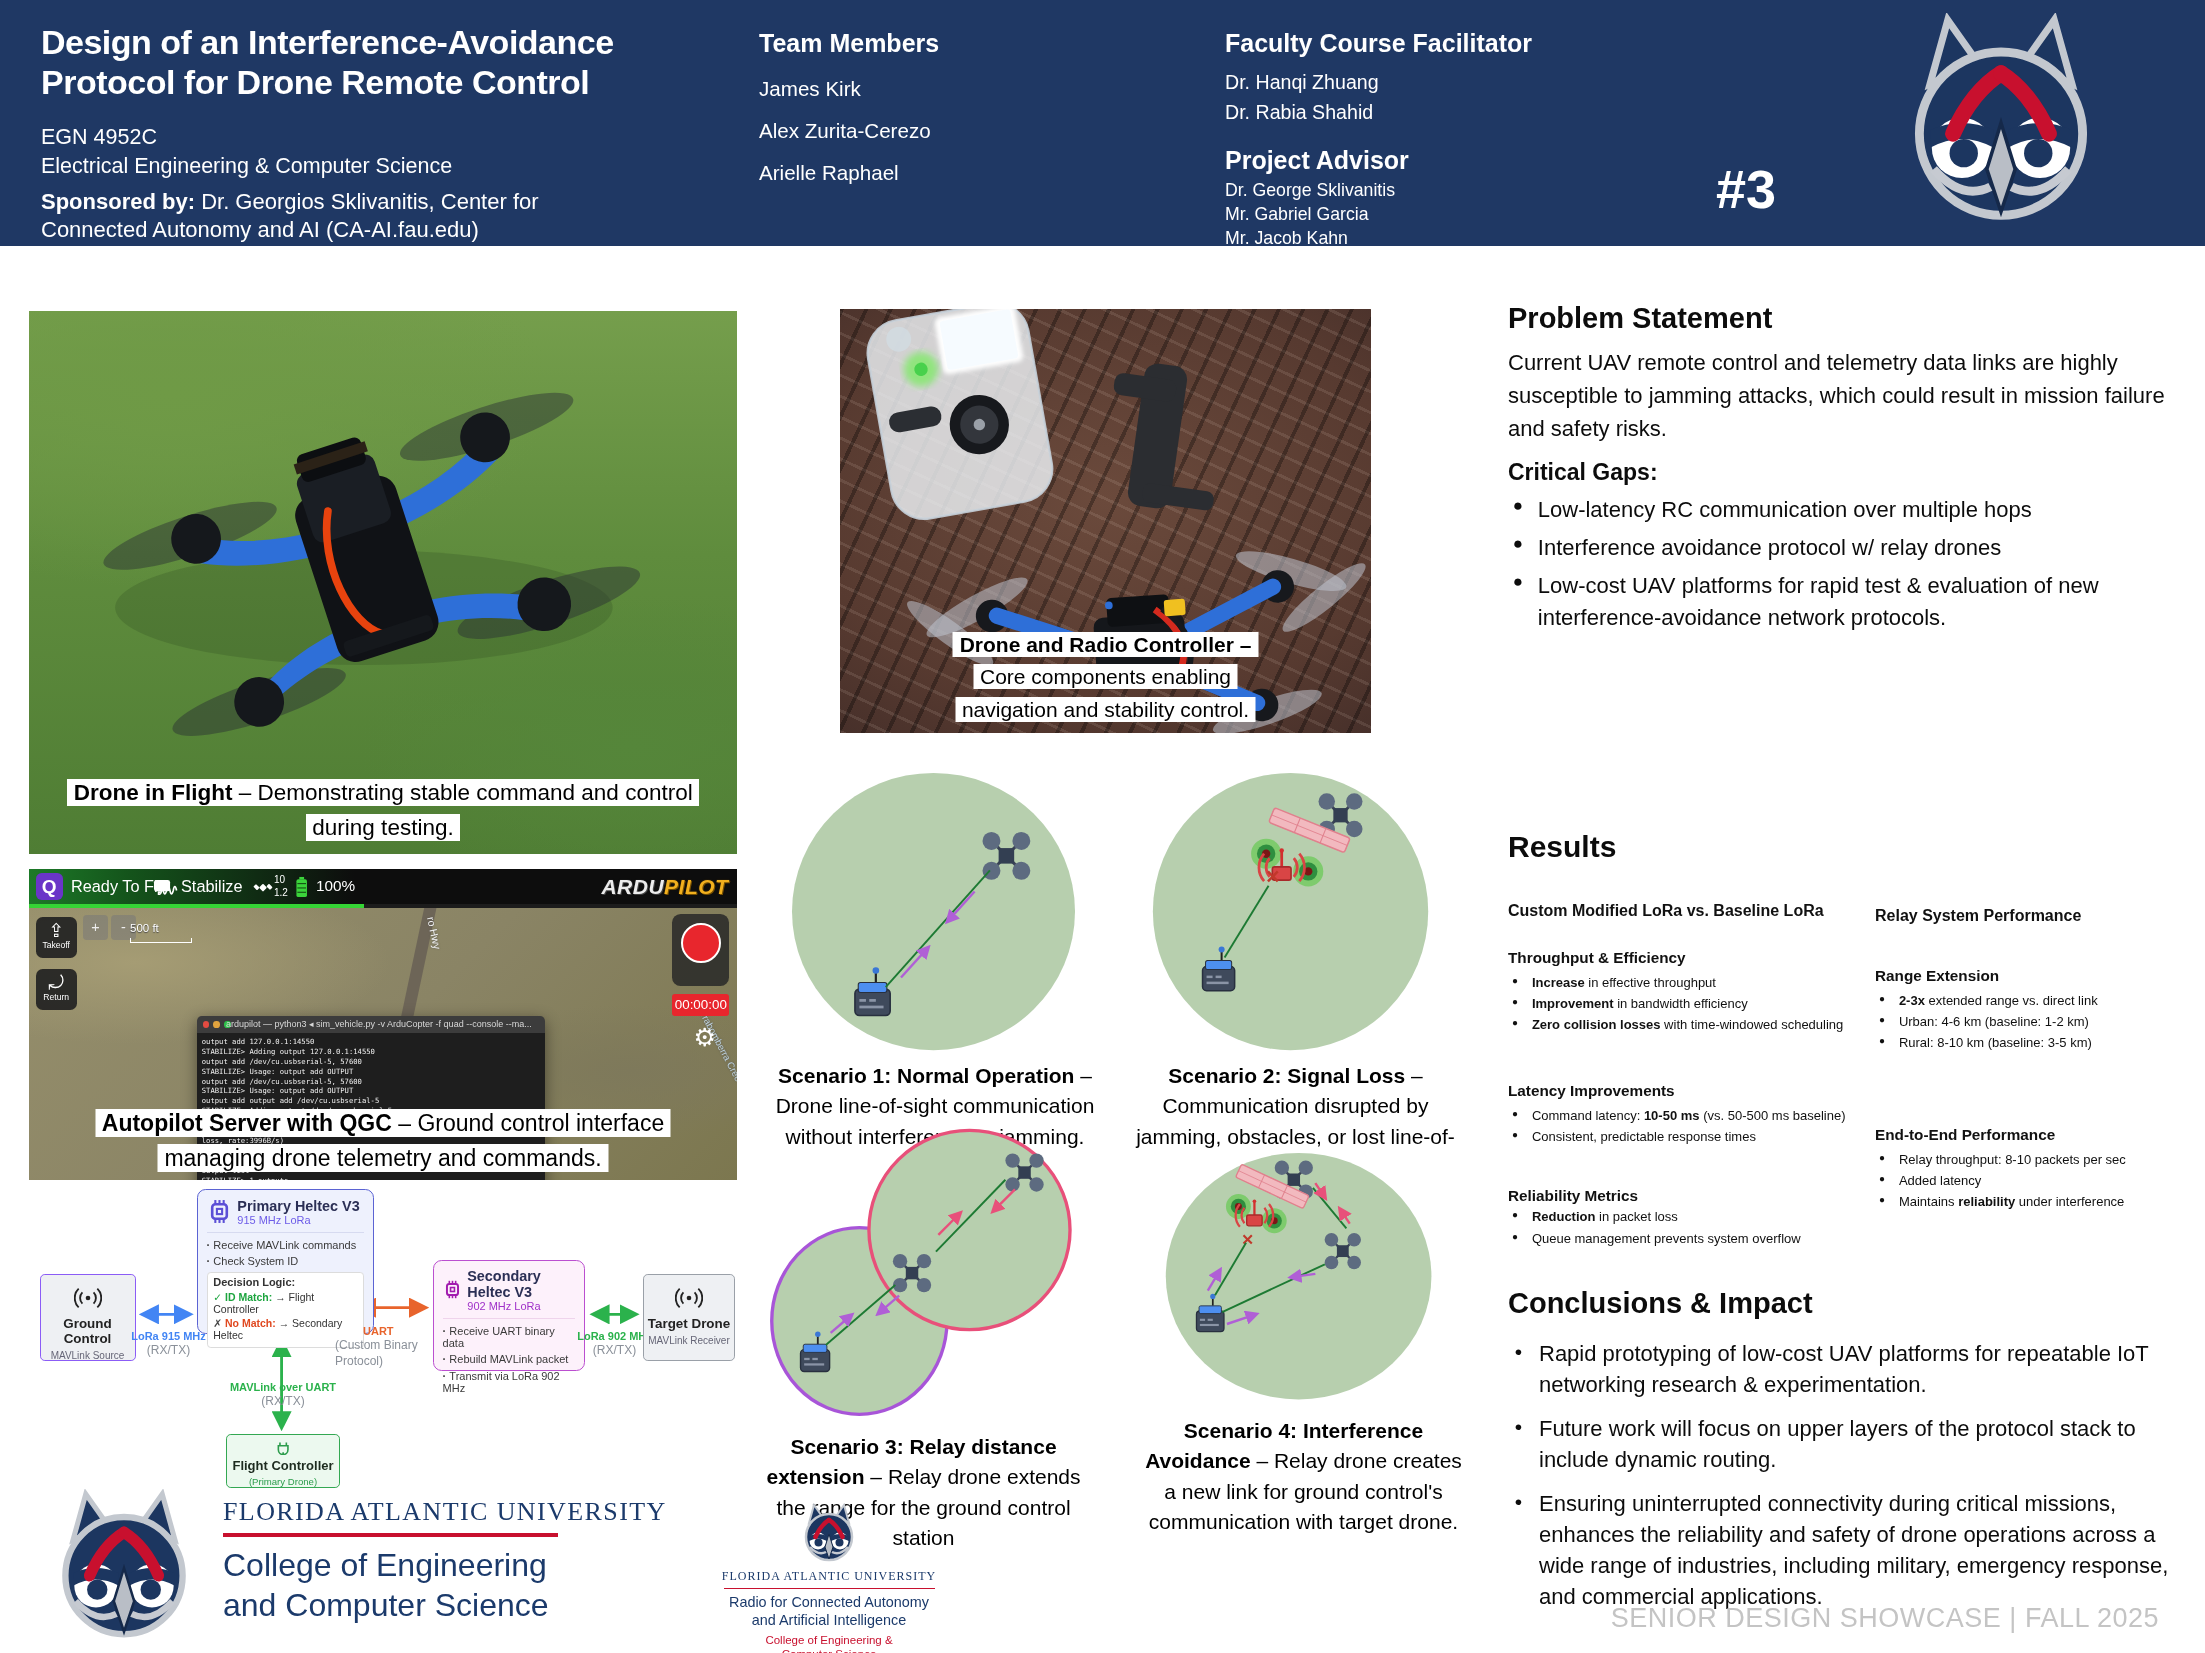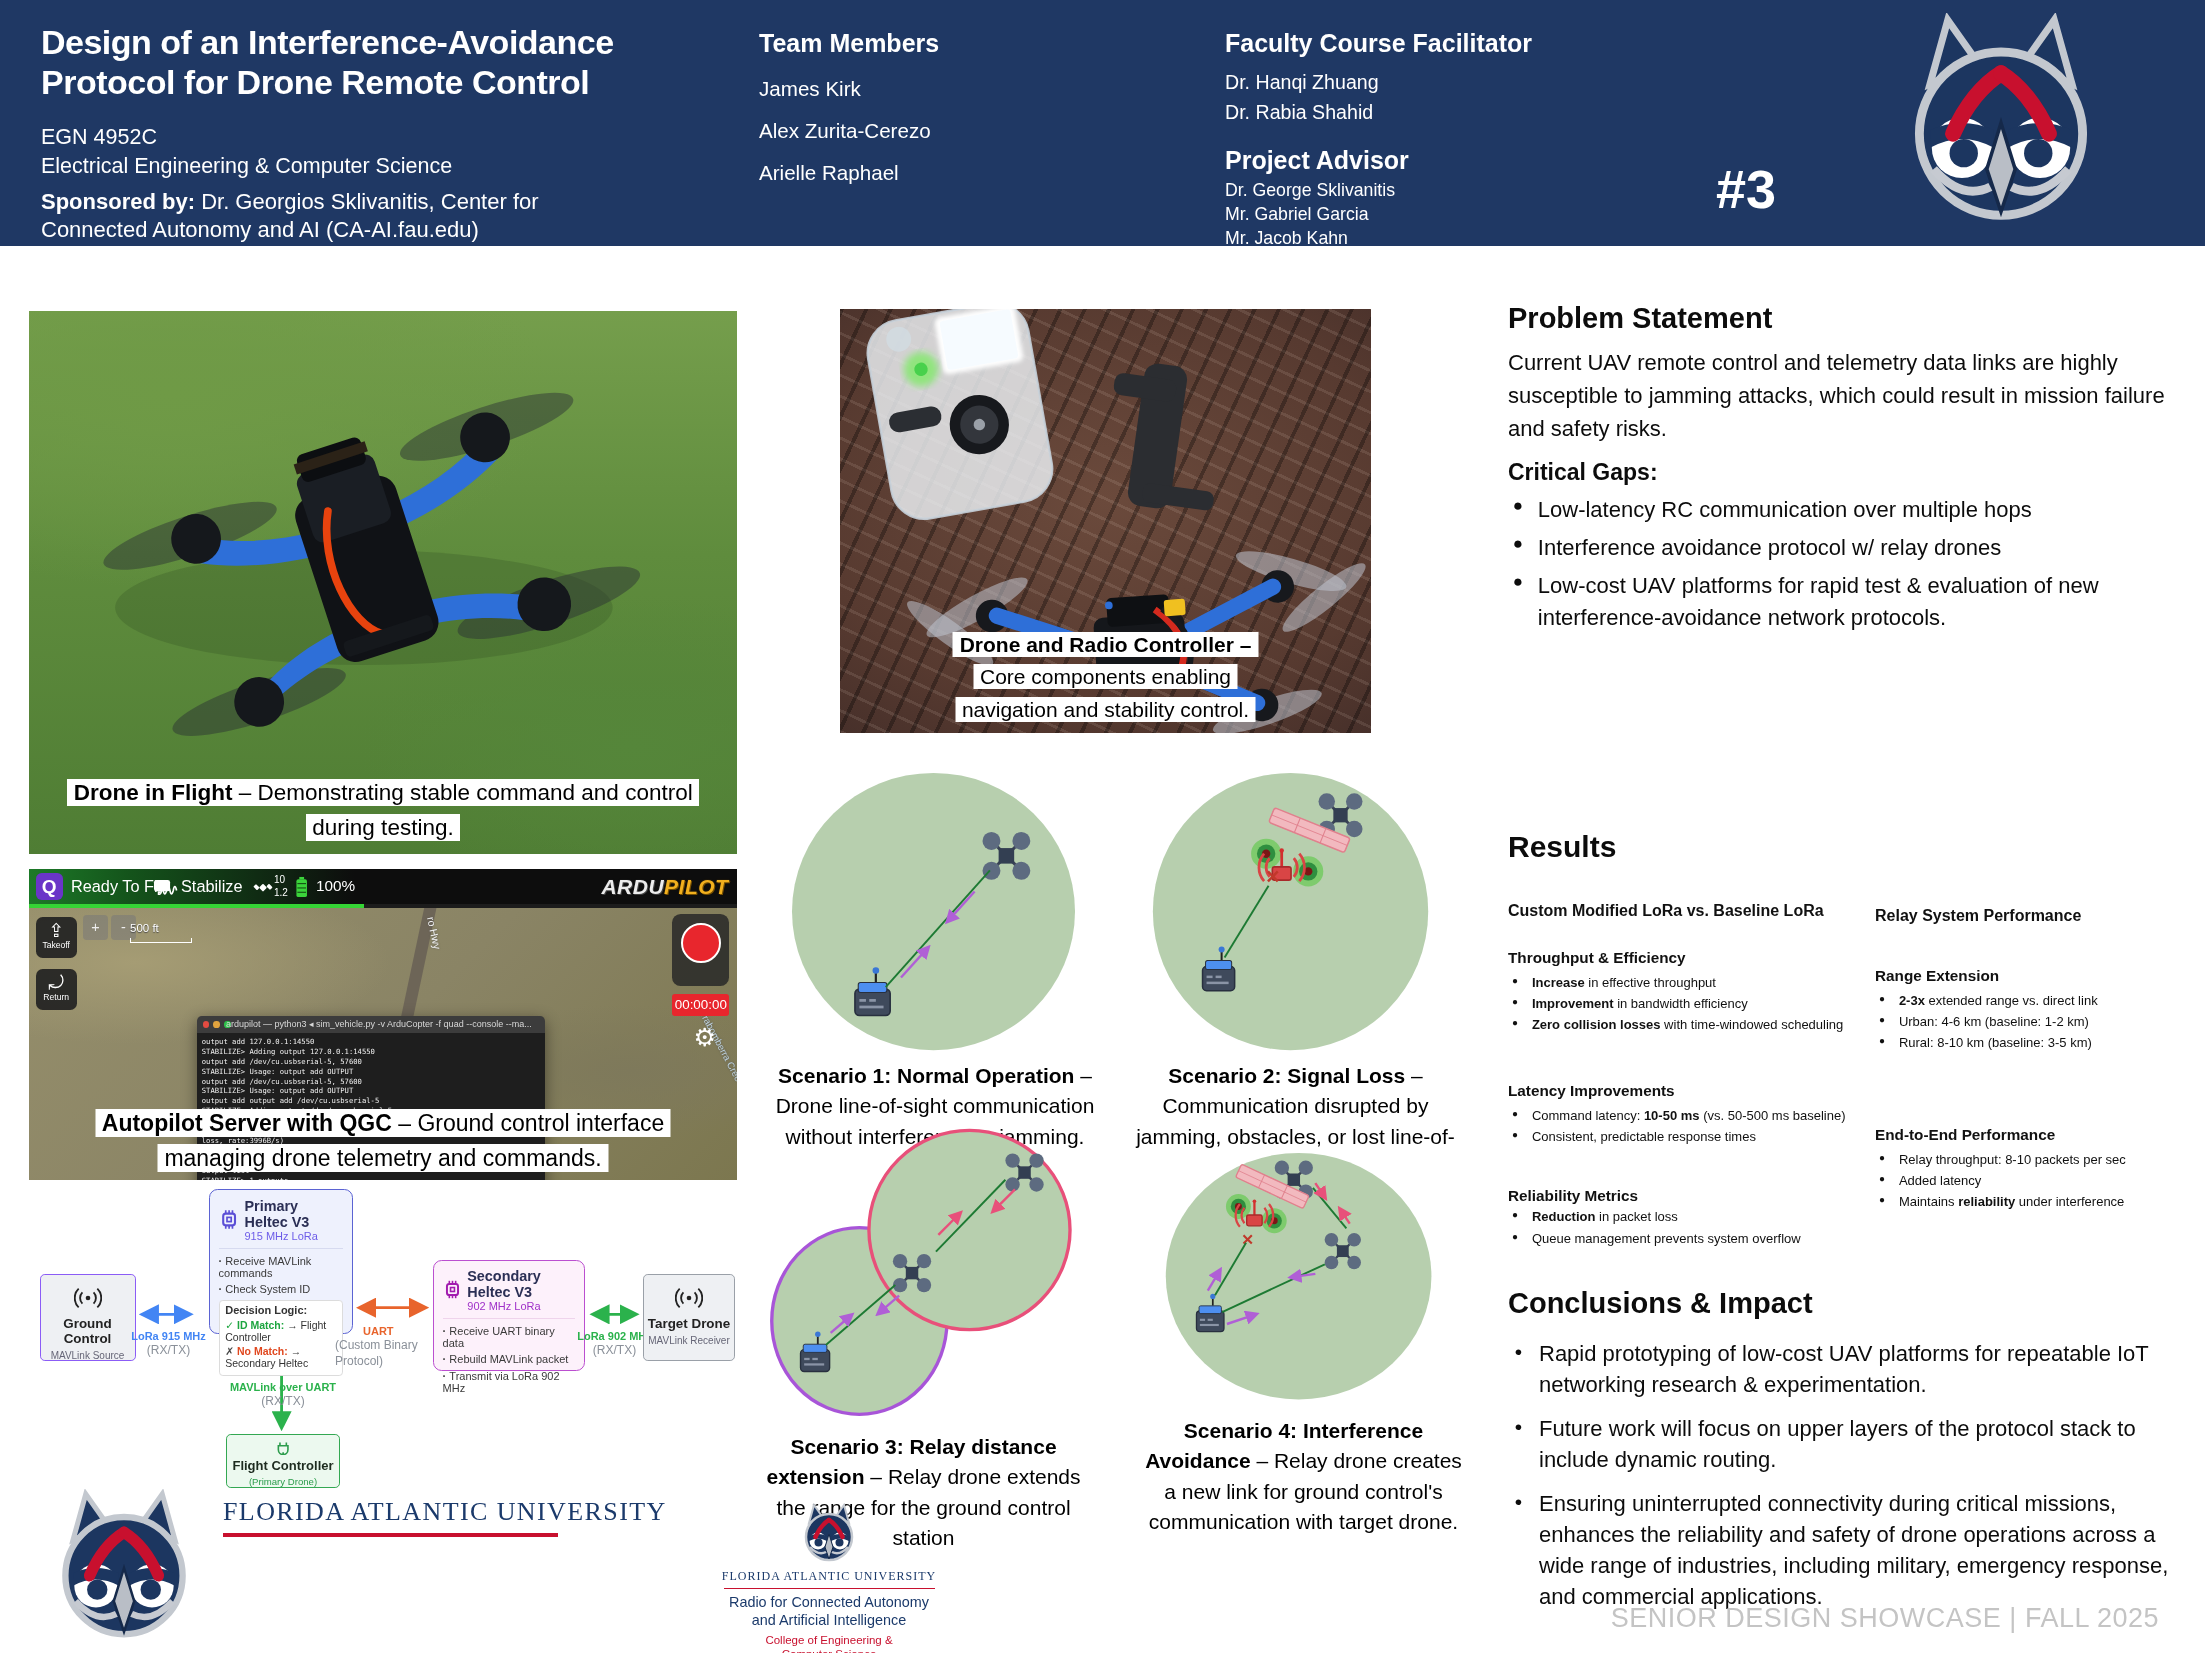--- a/index.html
+++ b/index.html
@@ -75,21 +75,21 @@
   .term-bar { height:17px; background:#3c3c3c; position:relative; }
   .tdot { position:absolute; top:5.3px; width:6.7px; height:6.7px; border-radius:50%; }
   .term-title { position:absolute; left:29px; top:3.4px; font-size:9px; color:#d8d8d8; width:306px; white-space:nowrap; overflow:hidden; }
   .term-body { height:159px; background:#1e1e1e; padding:3.8px 4.8px; }
   .term-body pre { font-family:"DejaVu Sans Mono", monospace; font-size:7.2px; line-height:1.38; color:#f0f0f0; white-space:pre-wrap; }
   .qgc .cap { position:absolute; left:50%; transform:translateX(-50%); bottom:2.9px; width:641px; font-size:23px; }
 
   
   .flow { position:absolute; left:29px; top:1189px; width:708px; height:299px; }
   .fbox { position:absolute; border-radius:6.7px; }
-  .f-primary { left:180px; top:0px; width:144px; height:145px; background:#eef1fd; border:1.9px solid #5b63d3; border-radius:8.6px; padding:7.7px 8.6px; }
+  .f-primary { left:168px; top:0px; width:177px; height:145px; background:#eef1fd; border:1.9px solid #5b63d3; border-radius:8.6px; padding:7.7px 8.6px; }
   .f-secondary { left:404px; top:71px; width:152px; height:111px; background:#fdf1fb; border:1.9px solid #bb4fd0; border-radius:8.6px; padding:6.7px 8.6px; }
   .f-ground { left:10.5px; top:85px; width:96px; height:87px; background:#eef0f3; border:1px solid #8b5cf6; border-radius:4.8px; text-align:center; padding-top:8.6px; }
   .f-target { left:614px; top:85px; width:92px; height:87px; background:#eef0f3; border:1px solid #9aa0a8; border-radius:4.8px; text-align:center; padding-top:8.6px; }
   .f-fc { left:197px; top:245px; width:114px; height:54px; background:#ecf9ef; border:1.4px solid #33a852; border-radius:4.8px; text-align:center; padding-top:5.7px; }
   .fchip { vertical-align:middle; margin-right:5.7px; }
   .fhead { display:flex; align-items:center; }
   .fhead .tt { font-size:14.4px; font-weight:bold; color:#2b2f55; }
   .fhead .freq { font-size:11px; }
   .fsep { height:1px; background:#d6daf0; margin:6.7px 0 5.7px 0; }
   .fbul { font-size:11px; color:#3a3a3a; margin-bottom:4.3px; }
@@ -498,20 +498,21 @@
     </div>
   </div>
 
   <div class="fau-logo">
     <svg class="owl" viewBox="0 0 120 124">
         <use href="#sym-owl"></use>
       </svg>
     <div class="fau-text">
       <div class="fau-univ">FLORIDA ATLANTIC UNIVERSITY</div>
       <div class="fau-rule"></div>
+      <div class="fau-college"><span>College of Engineering</span><br><span>and Computer Science</span></div>
     </div>
   </div>
 
   <div class="photo2">
     <svg width="531" height="424" viewBox="0 0 1110 885">
       <defs>
         <filter id="blur1">
             <feGaussianBlur stdDeviation="8"></feGaussianBlur>
           </filter>
         <filter id="blur2">

